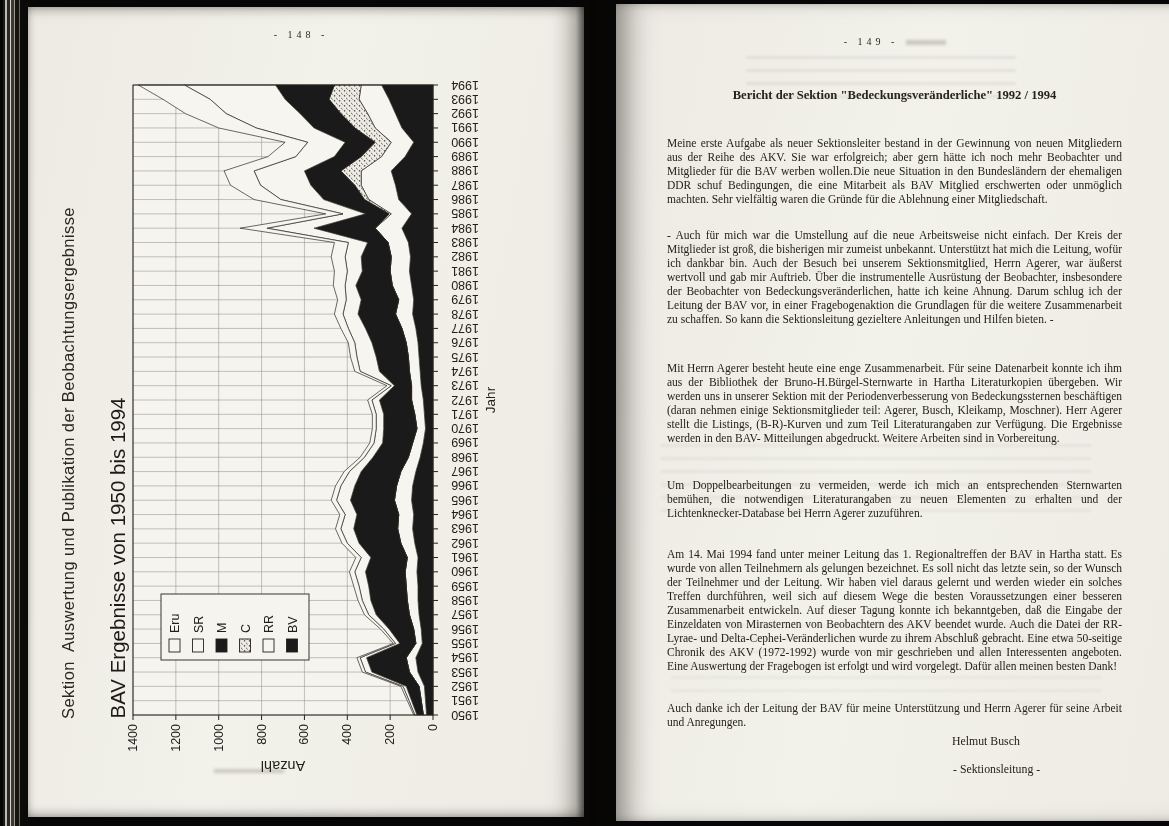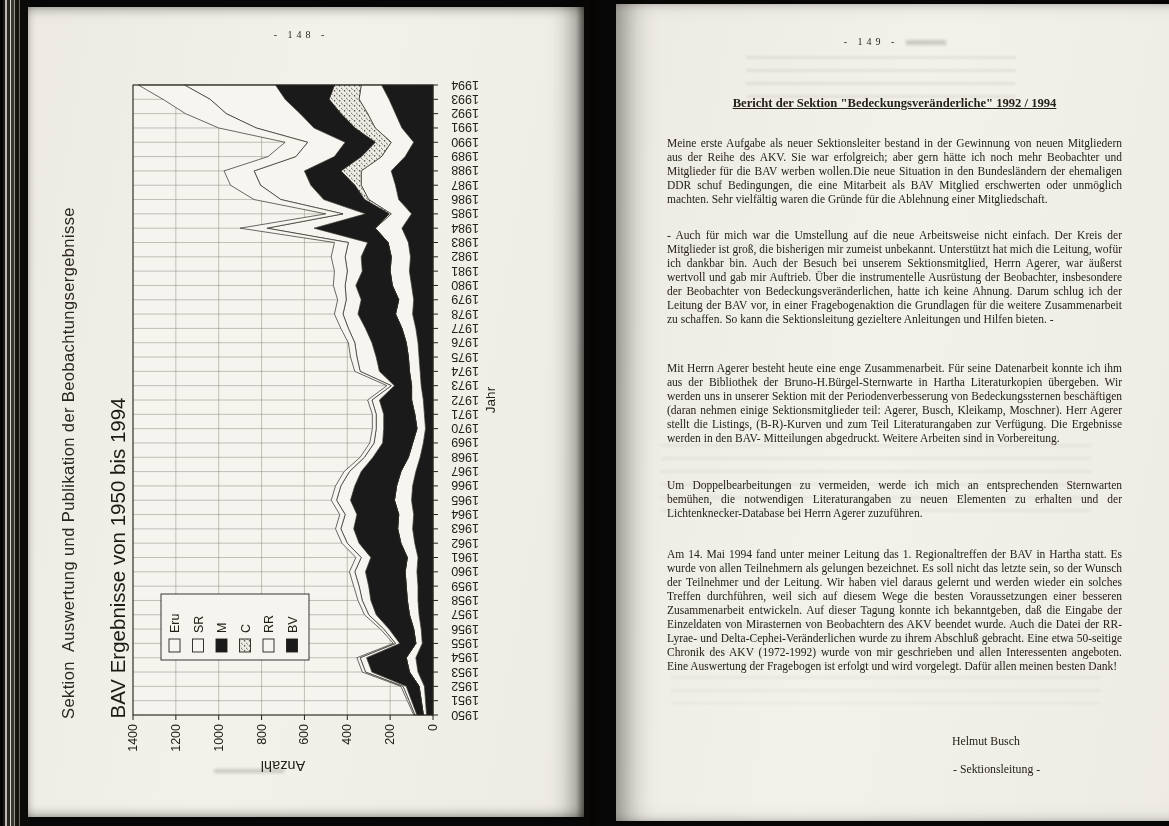--- a/index.html
+++ b/index.html
@@ -266,26 +266,27 @@
   <div class="page page-right">
     <div class="ghost" style="left:130px;top:52px;width:270px;height:42px;"></div>
     <div class="ghost" style="left:60px;top:240px;width:420px;height:30px;opacity:.3;"></div>
     <div class="ghost" style="left:45px;top:440px;width:430px;height:70px;opacity:.4;"></div>
     <div class="ghost" style="left:55px;top:620px;width:430px;height:80px;opacity:.35;"></div>
     <div class="smudge" style="left:290px;top:36px;width:40px;height:5px;"></div>
 
     <div class="pg-num" style="left:195px;top:32px;width:120px;">- 149 -</div>
 
     <div class="report">
-      <div class="title" style="top:92px;text-decoration:underline;">Bericht der Sektion "Bedeckungsveränderliche" 1992 / 1994</div>
+      <div class="title" style="top:84px;">Bericht der Sektion "Bedeckungsveränderliche" 1992 / 1994</div>
       <p style="top:132px;">Meine erste Aufgabe als neuer Sektionsleiter bestand in der Gewinnung von neuen Mitgliedern aus der Reihe des AKV. Sie war erfolgreich; aber gern hätte ich noch mehr Beobachter und Mitglieder für die BAV werben wollen.Die neue Situation in den Bundesländern der ehemaligen DDR schuf Bedingungen, die eine Mitarbeit als BAV Mitglied erschwerten oder unmöglich machten. Sehr vielfältig waren die Gründe für die Ablehnung einer Mitgliedschaft.</p>
       <p style="top:224px;">- Auch für mich war die Umstellung auf die neue Arbeitsweise nicht einfach. Der Kreis der Mitglieder ist groß, die bisherigen mir zumeist unbekannt. Unterstützt hat mich die Leitung, wofür ich dankbar bin. Auch der Besuch bei unserem Sektionsmitglied, Herrn Agerer, war äußerst wertvoll und gab mir Auftrieb. Über die instrumentelle Ausrüstung der Beobachter, insbesondere der Beobachter von Bedeckungsveränderlichen, hatte ich keine Ahnung. Darum schlug ich der Leitung der BAV vor, in einer Fragebogenaktion die Grundlagen für die weitere Zusammenarbeit zu schaffen. So kann die Sektionsleitung gezieltere Anleitungen und Hilfen bieten. -</p>
       <p style="top:357px;">Mit Herrn Agerer besteht heute eine enge Zusammenarbeit. Für seine Datenarbeit konnte ich ihm aus der Bibliothek der Bruno-H.Bürgel-Sternwarte in Hartha Literaturkopien übergeben. Wir werden uns in unserer Sektion mit der Periodenverbesserung von Bedeckungssternen beschäftigen (daran nehmen einige Sektionsmitglieder teil: Agerer, Busch, Kleikamp, Moschner). Herr Agerer  stellt die Listings, (B-R)-Kurven und zum Teil Literaturangaben zur Verfügung. Die Ergebnisse werden in den BAV- Mitteilungen abgedruckt. Weitere Arbeiten sind in Vorbereitung.</p>
       <p style="top:474px;">Um Doppelbearbeitungen zu vermeiden, werde ich mich an entsprechenden Sternwarten bemühen, die notwendigen Literaturangaben zu neuen Elementen zu erhalten und der Lichtenknecker-Database bei Herrn Agerer zuzuführen.</p>
       <p style="top:543px;">Am 14. Mai 1994 fand unter meiner Leitung das 1. Regionaltreffen der BAV in Hartha statt. Es wurde von allen Teilnehmern als gelungen bezeichnet. Es soll nicht das letzte sein, so der Wunsch der Teilnehmer und der Leitung. Wir haben viel daraus gelernt und werden wieder ein solches Treffen durchführen, weil sich auf diesem Wege die besten Voraussetzungen einer besseren Zusammenarbeit entwickeln. Auf dieser Tagung konnte ich bekanntgeben, daß die Eingabe der Einzeldaten von Mirasternen von Beobachtern des AKV beendet wurde. Auch die Datei der RR-Lyrae- und Delta-Cephei-Veränderlichen wurde zu ihrem Abschluß gebracht. Eine etwa 50-seitige Chronik des AKV (1972-1992) wurde von mir geschrieben und allen Interessenten angeboten. Eine Auswertung der Fragebogen ist erfolgt und wird vorgelegt. Dafür allen meinen besten Dank!</p>
+      <p style="top:697px;">Auch danke ich der Leitung der BAV für meine Unterstützung und Herrn Agerer für seine Arbeit und Anregungen.</p>
     </div>
 
     <div class="sig" style="left:336px;top:730px;">Helmut Busch</div>
     <div class="sig" style="left:337px;top:758px;">- Sektionsleitung -</div>
   </div>
 
   <div class="gutter"></div>
 </div>
 
 </body></html>

